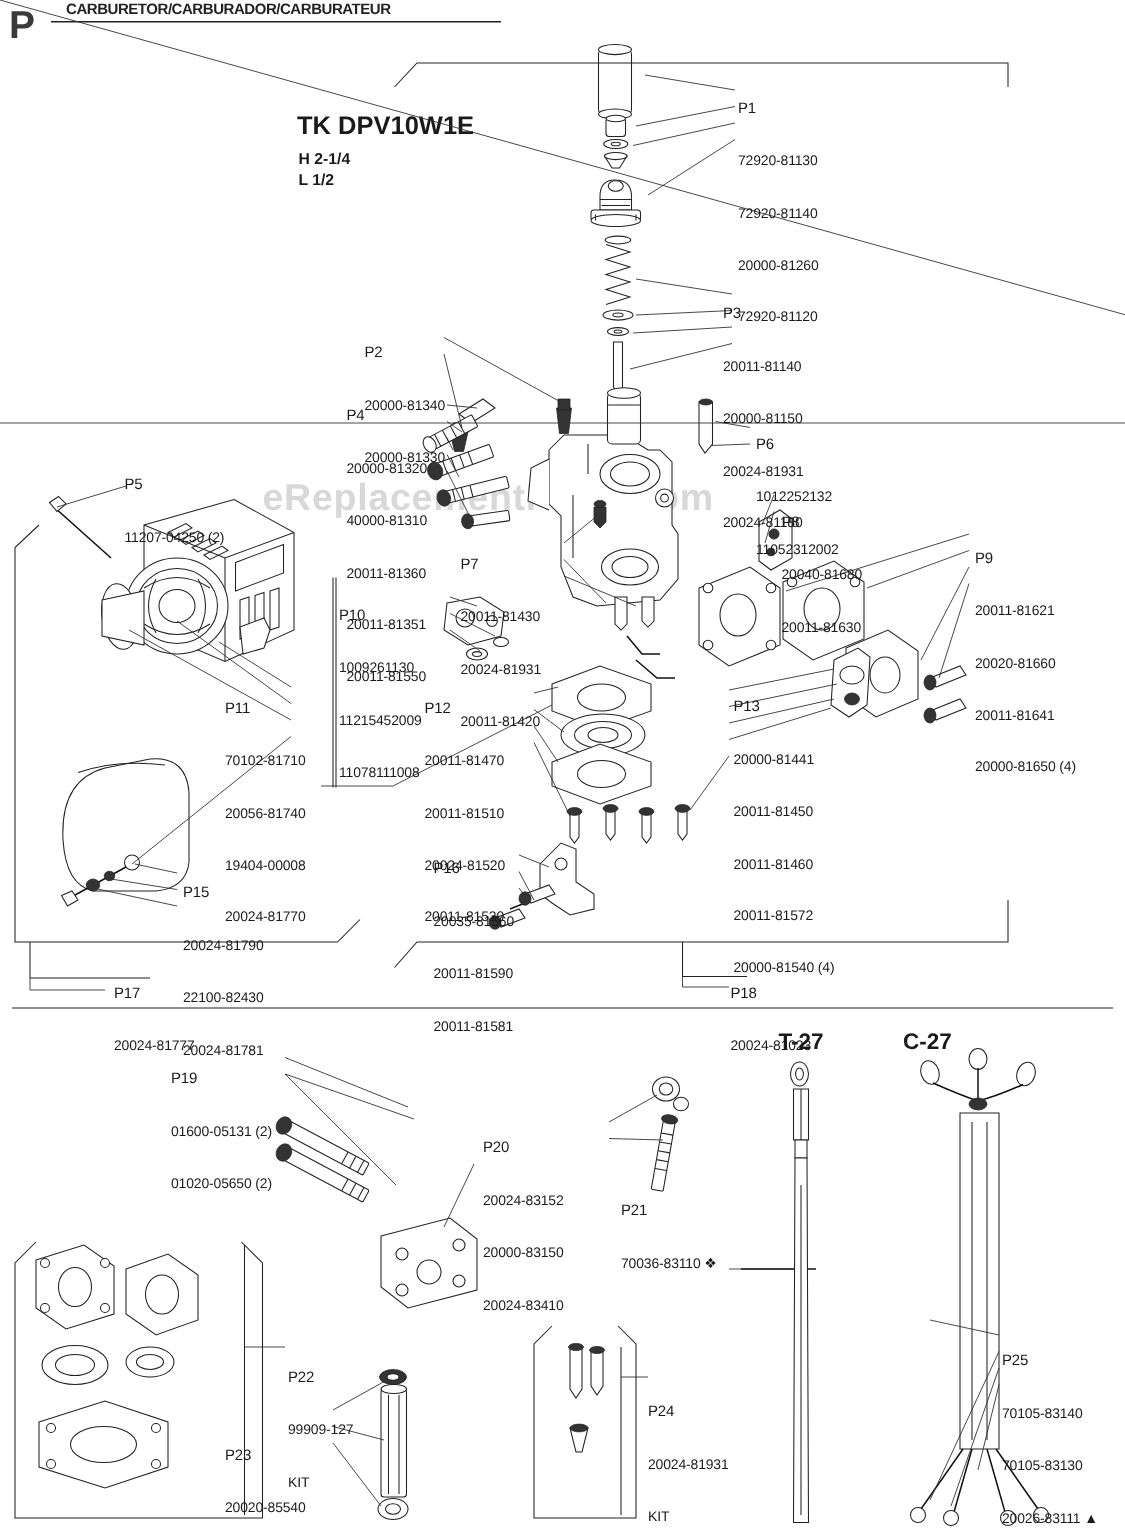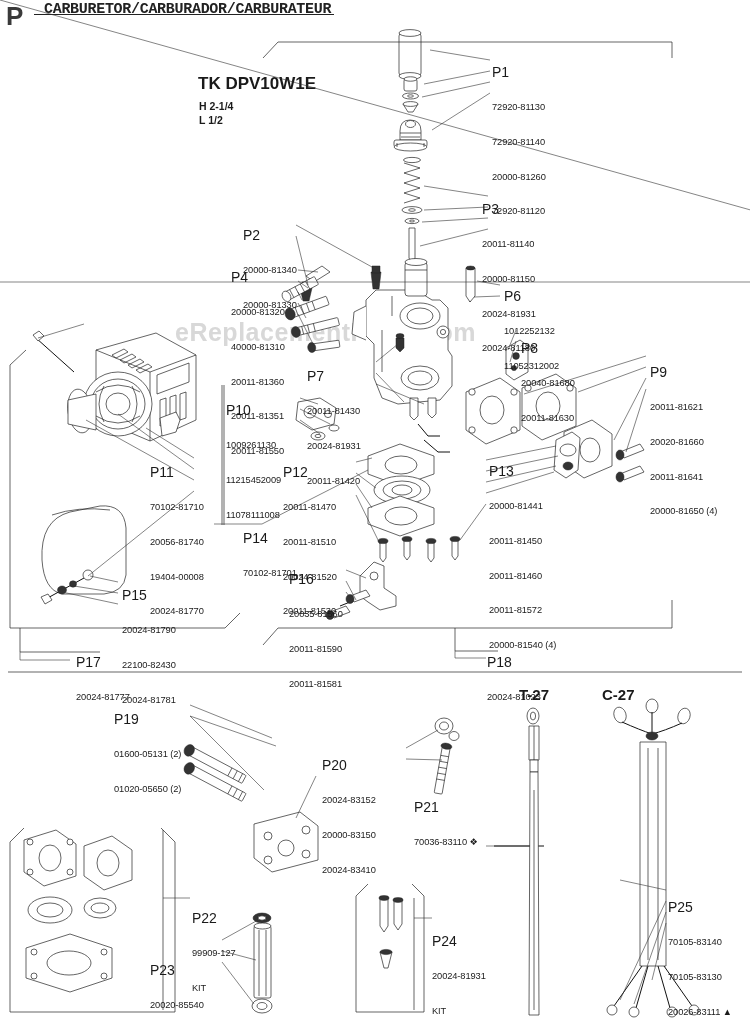--- a/index.html
+++ b/index.html
@@ -26,25 +26,24 @@
     color: #3a3a3a;
     letter-spacing: -1px;
     line-height: 28px;
   }
   .header-rule {
     position: absolute; left: 34px; top: 14px;
     width: 300px; height: 1px; background: #222;
   }
   .header-title {
     position: absolute; left: 44px; top: 1px;
-    font-size: 15px; font-weight: bold;
+    font-size: 10px; font-weight: bold;
     letter-spacing: -0.3px;
     white-space: nowrap;
     color: #222;
-    font-family: Liberation Mono, monospace;
   }
   
   .model-name {
     position: absolute; left: 198px; top: 74px;
     font-size: 17px; font-weight: bold;
     letter-spacing: 0px;
     white-space: nowrap;
   }
   .model-sub {
     position: absolute; left: 199px; top: 99px;
@@ -67,21 +66,21 @@
   .plabel {
     position: absolute;
     font-size: 9.3px;
     line-height: 11.6px;
     white-space: pre;
     z-index: 4;
     letter-spacing: -0.1px;
   }
   .plabel .pid {
     display: block;
-    font-size: 14px;
+    font-size: 10px;
   }
   .plabel .pnum { display: block; }
   .tag-label {
     position: absolute;
     font-size: 15px;
     font-weight: bold;
     white-space: nowrap;
     z-index: 4;
   }
   svg.art {
@@ -645,20 +644,24 @@
 
   <div class="plabel" style="left:231px; top:249px;">
     <span class="pid">P4</span>
     <span class="pnum">20000-81320</span>
     <span class="pnum">40000-81310</span>
     <span class="pnum">20011-81360</span>
     <span class="pnum">20011-81351</span>
     <span class="pnum">20011-81550</span>
   </div>
 
+  <div class="plabel" style="left:83px; top:295px;">
+    <span class="pid">P5</span>
+    <span class="pnum">11207-04250 (2)</span>
+  </div>
 
   <div class="plabel" style="left:504px; top:268px;">
     <span class="pid">P6</span>
     <span class="pnum">1012252132</span>
     <span class="pnum">11052312002</span>
   </div>
 
   <div class="plabel" style="left:307px; top:348px;">
     <span class="pid">P7</span>
     <span class="pnum">20011-81430</span>
@@ -705,24 +708,20 @@
 
   <div class="plabel" style="left:489px; top:443px;">
     <span class="pid">P13</span>
     <span class="pnum">20000-81441</span>
     <span class="pnum">20011-81450</span>
     <span class="pnum">20011-81460</span>
     <span class="pnum">20011-81572</span>
     <span class="pnum">20000-81540 (4)</span>
   </div>
 
-  <div class="plabel" style="left:243px; top:510px;">
-    <span class="pid">P14</span>
-    <span class="pnum">70102-81701</span>
-  </div>
 
   <div class="plabel" style="left:122px; top:567px;">
     <span class="pid">P15</span>
     <span class="pnum">20024-81790</span>
     <span class="pnum">22100-82430</span>
     <span class="pnum">20024-81781</span>
   </div>
 
   <div class="plabel" style="left:256px; top:551px;margin-left:33px;">
     <span class="pid">P16</span>

